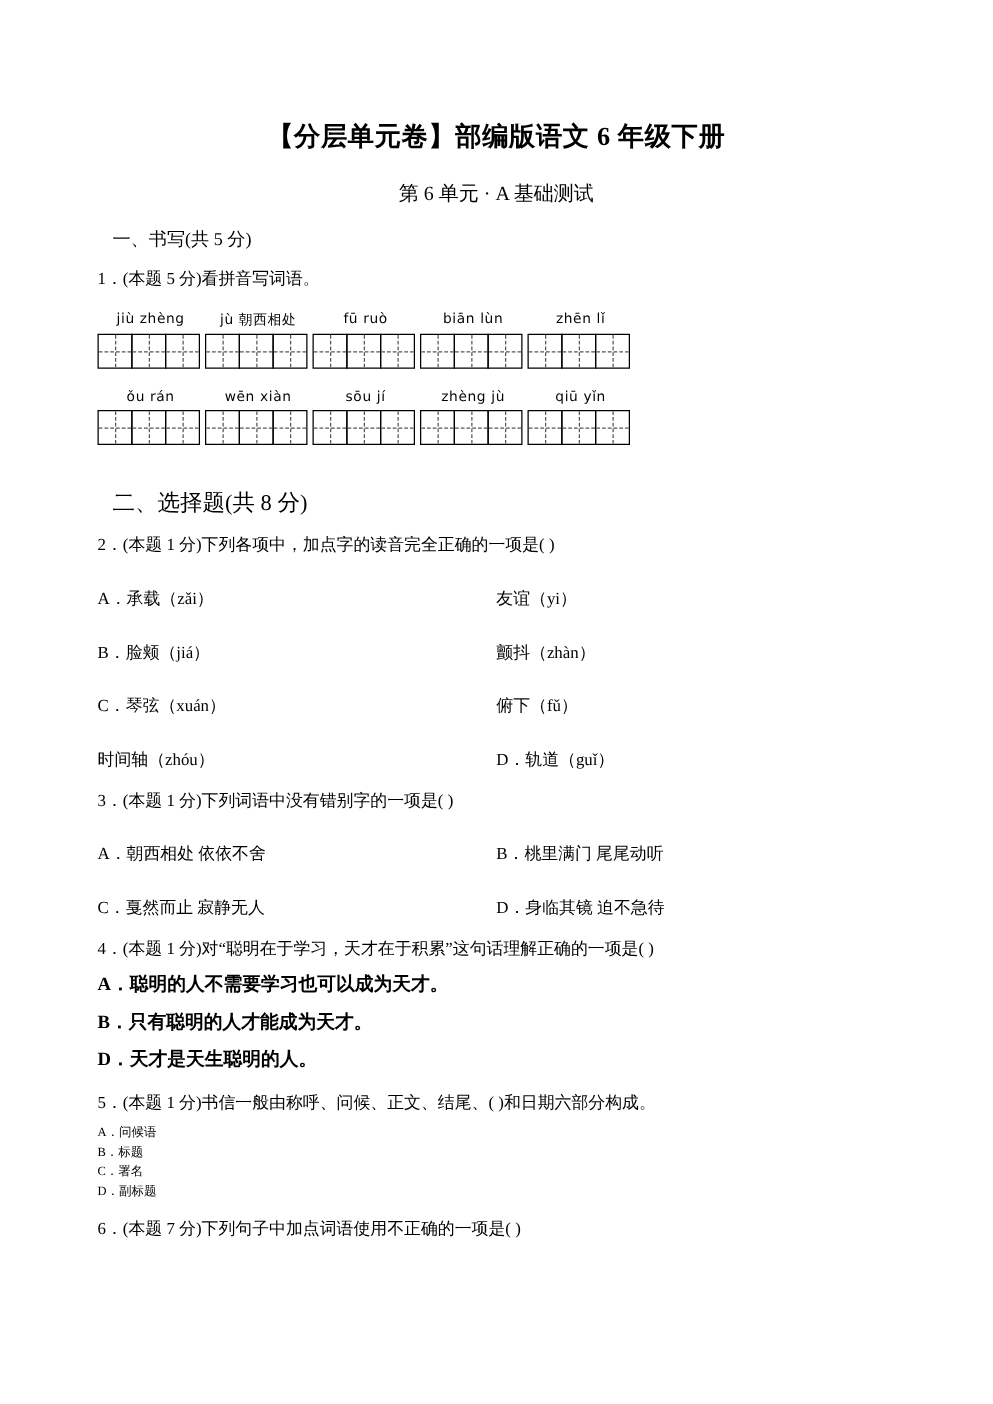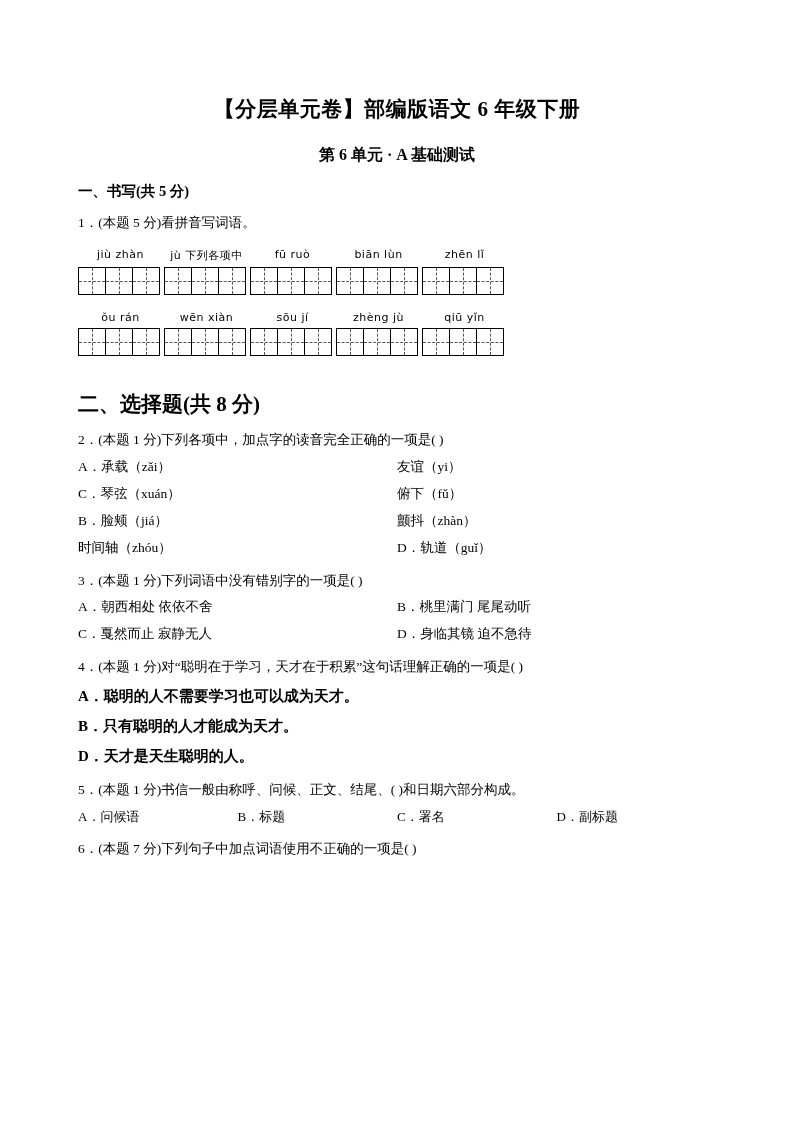--- a/index.html
+++ b/index.html
@@ -26,32 +26,32 @@
     text-align: center;
     font-size: 21px;
     font-weight: bold;
     letter-spacing: 0.5px;
     margin: 0 0 22px 0;
     font-family: "Liberation Serif", "DejaVu Serif", serif;
   }
   .doc-subtitle {
     text-align: center;
     font-size: 16px;
-    font-weight: bold;
+    font-weight: normal;
     margin: 0 0 16px 0;
   }
   .section-heading {
     font-size: 14.5px;
-    font-weight: bold;
-    margin: 0 0 10px 0;
+    font-weight: normal;
+    margin: 0 0 10px 12px;
   }
   .section-heading.two {
     margin-top: 34px;
     margin-bottom: 12px;
-    font-size: 21px;
+    font-size: 18px;
   }
   .q-line {
     font-size: 13.5px;
     margin: 12px 0 6px 0;
     line-height: 1.55;
   }
   
   .grid-block {
     margin: 14px 0 0 0;
   }
@@ -110,32 +110,34 @@
     width: 0;
   }
   .opt-row {
     display: flex;
     font-size: 13.5px;
     margin: 0 0 6px 0;
     line-height: 1.55;
   }
   .opt-col {
     width: 50%;
+    margin-top: 16px;
   }
   .opt-single {
     font-size: 15px;
     margin: 0 0 6px 0;
     line-height: 1.6;
     font-weight: bold;
   }
   .opt-4 {
     display: flex;
-    font-size: 13px;
+    font-size: 10px;
     margin: 0 0 6px 0;
     line-height: 1.55;
+    flex-direction: column;
   }
   .opt-4 > div {
     width: 25%;
   }
 </style>
 </head>
 <body>
 
 <div class="page">
 
@@ -143,22 +145,22 @@
   <div class="doc-subtitle">第 6 单元 · A 基础测试</div>
 
   <div class="section-heading">一、书写(共 5 分)</div>
 
   <div class="q-line">
     <span>1</span><span>．(本题 5 分)看拼音写词语。</span>
   </div>
 
   <div class="grid-block">
     <div class="pinyin-row">
-      <div class="pinyin-cell">jiù zhàn</div>
-      <div class="pinyin-cell">jù 下列各项中</div>
+      <div class="pinyin-cell">jiù zhèng</div>
+      <div class="pinyin-cell">jù 朝西相处</div>
       <div class="pinyin-cell">fū ruò</div>
       <div class="pinyin-cell">biān lùn</div>
       <div class="pinyin-cell">zhēn lǐ</div>
     </div>
     <div class="boxes-row">
       <div class="box-group">
         <div class="cell">
             <div class="h-line"></div>
             <div class="v-line"></div>
           </div>
@@ -313,26 +315,26 @@
   <div class="section-heading two">二、选择题(共 8 分)</div>
 
   <div class="q-line">
     <span>2</span><span>．(本题 1 分)下列各项中，加点字的读音完全正确的一项是(        )</span>
   </div>
   <div class="opt-row">
     <div class="opt-col">A．承载（zǎi）</div>
     <div class="opt-col">友谊（yi）</div>
   </div>
   <div class="opt-row">
+    <div class="opt-col">B．脸颊（jiá）</div>
+    <div class="opt-col">颤抖（zhàn）</div>
+  </div>
+  <div class="opt-row">
     <div class="opt-col">C．琴弦（xuán）</div>
     <div class="opt-col">俯下（fǔ）</div>
-  </div>
-  <div class="opt-row">
-    <div class="opt-col">B．脸颊（jiá）</div>
-    <div class="opt-col">颤抖（zhàn）</div>
   </div>
   <div class="opt-row">
     <div class="opt-col">时间轴（zhóu）</div>
     <div class="opt-col">D．轨道（guǐ）</div>
   </div>
 
   <div class="q-line">
     <span>3</span><span>．(本题 1 分)下列词语中没有错别字的一项是(        )</span>
   </div>
   <div class="opt-row">

